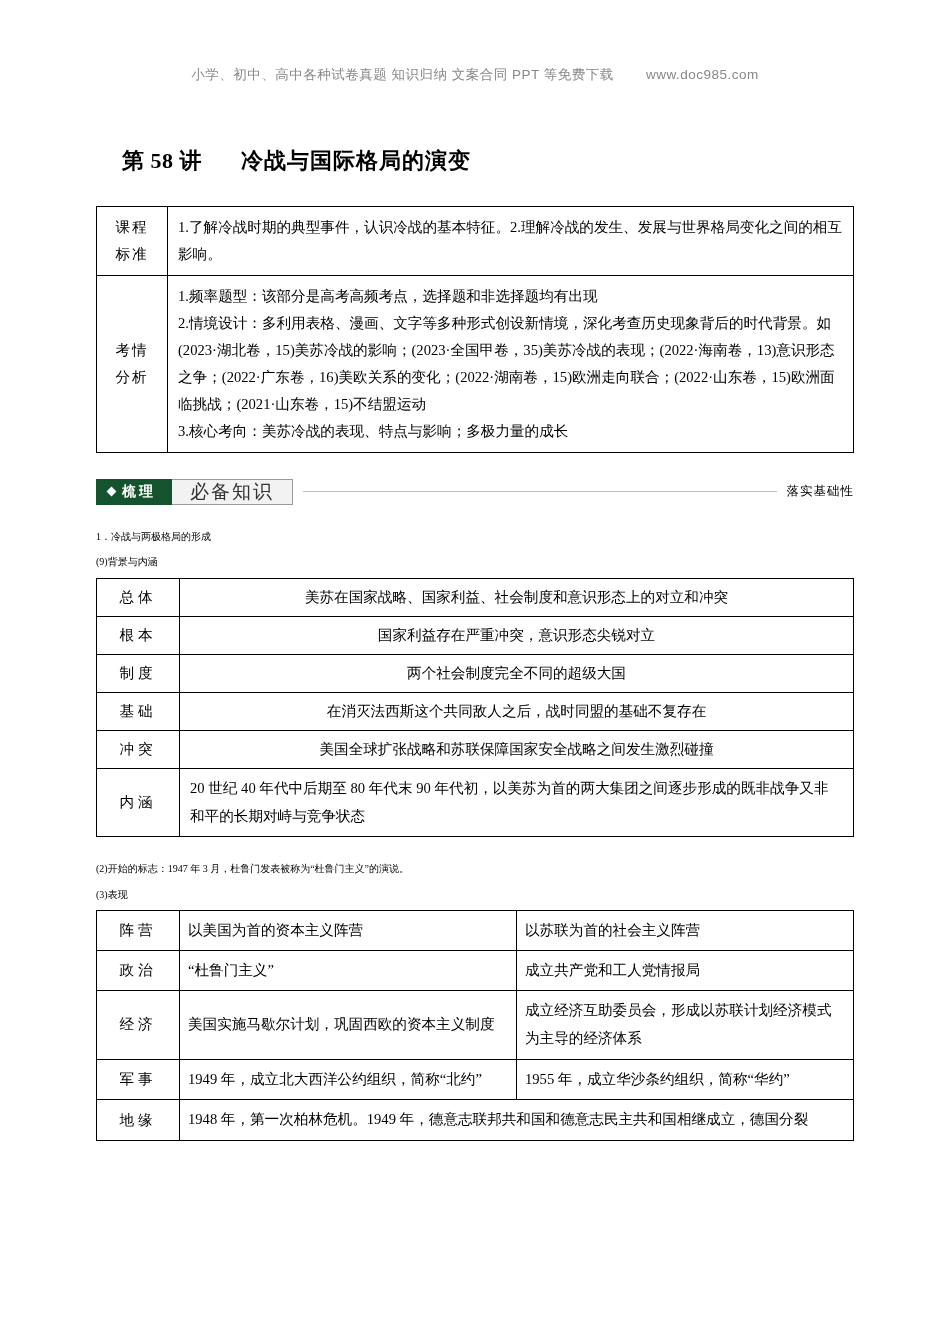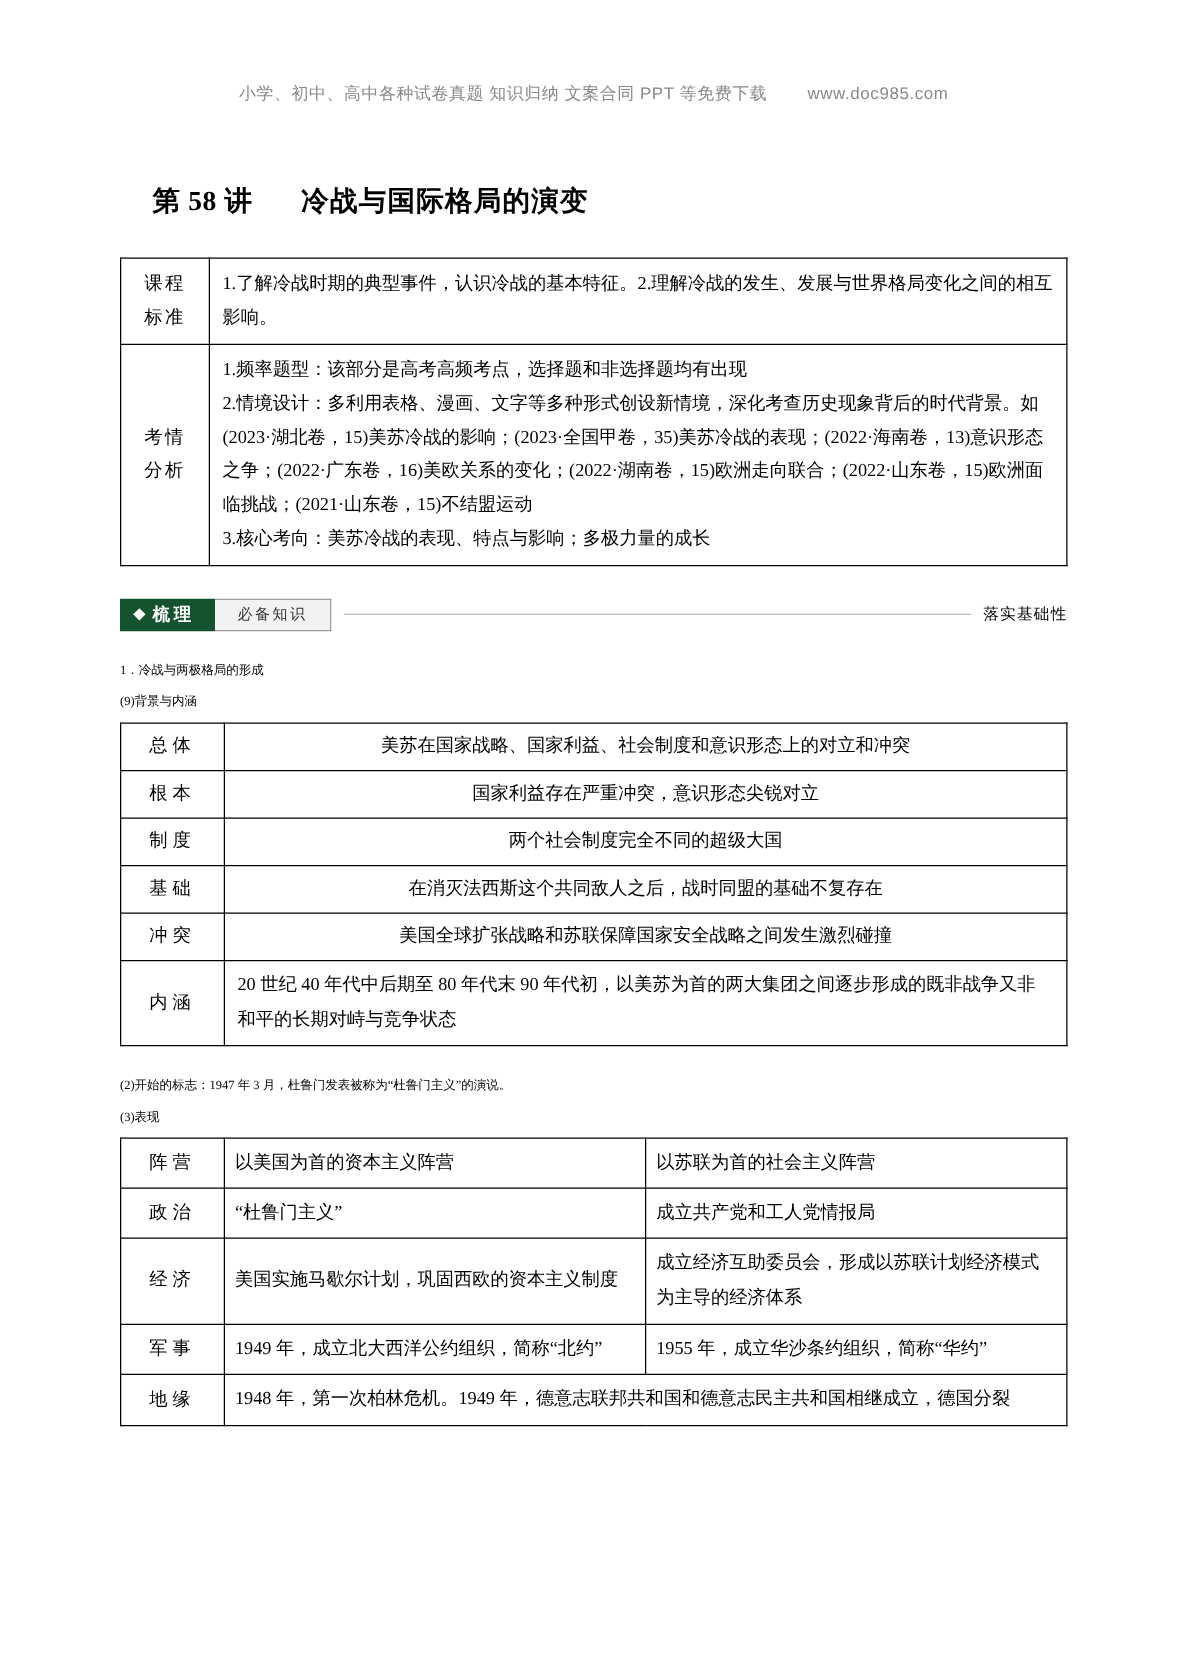--- a/index.html
+++ b/index.html
@@ -85,21 +85,21 @@
     width:7px;height:7px;
     background:#fff;
     margin-right:7px;
     transform:rotate(45deg);
   }
   .banner-mid{
     border:1px solid #9a9a9a;
     border-left:none;
     background:#f2f2f2;
     font-family:"Liberation Sans", sans-serif;
-    font-size:12px;
+    font-size:19px;
     color:#333;
     padding:3px 18px;
     letter-spacing:2px;
     height:26px;
     box-sizing:border-box;
     display:flex;align-items:center;
   }
   .banner-line{
     flex:1;
     height:1px;

